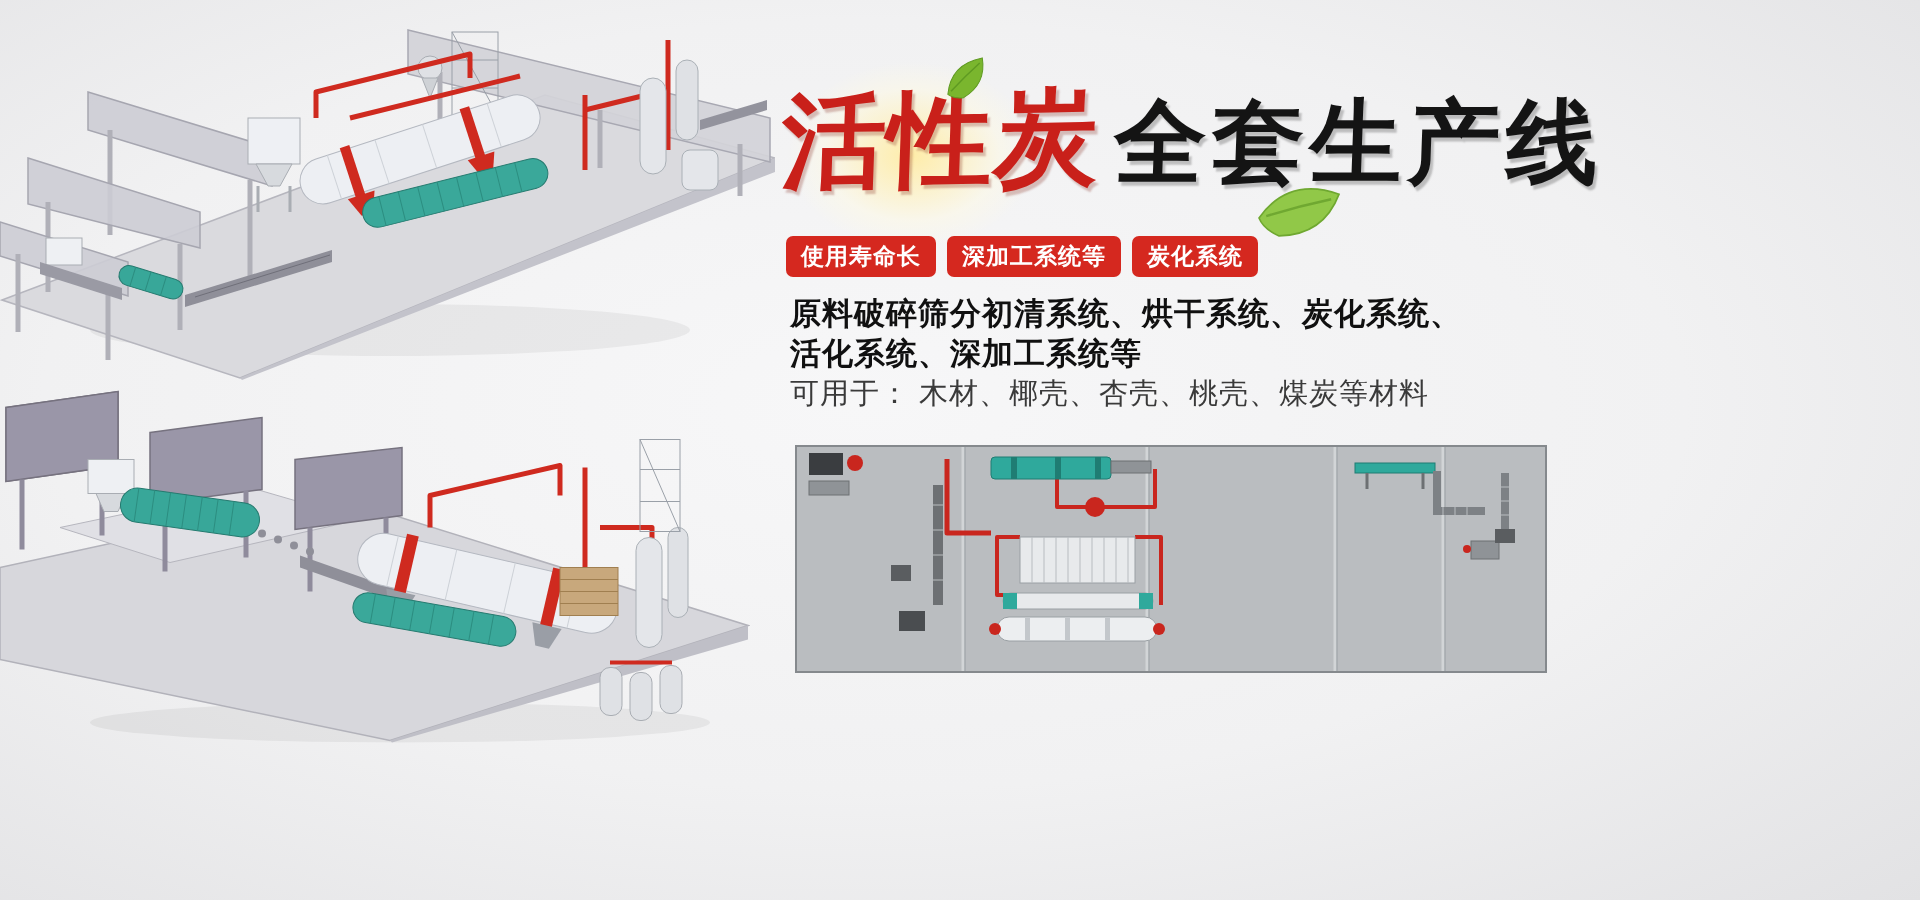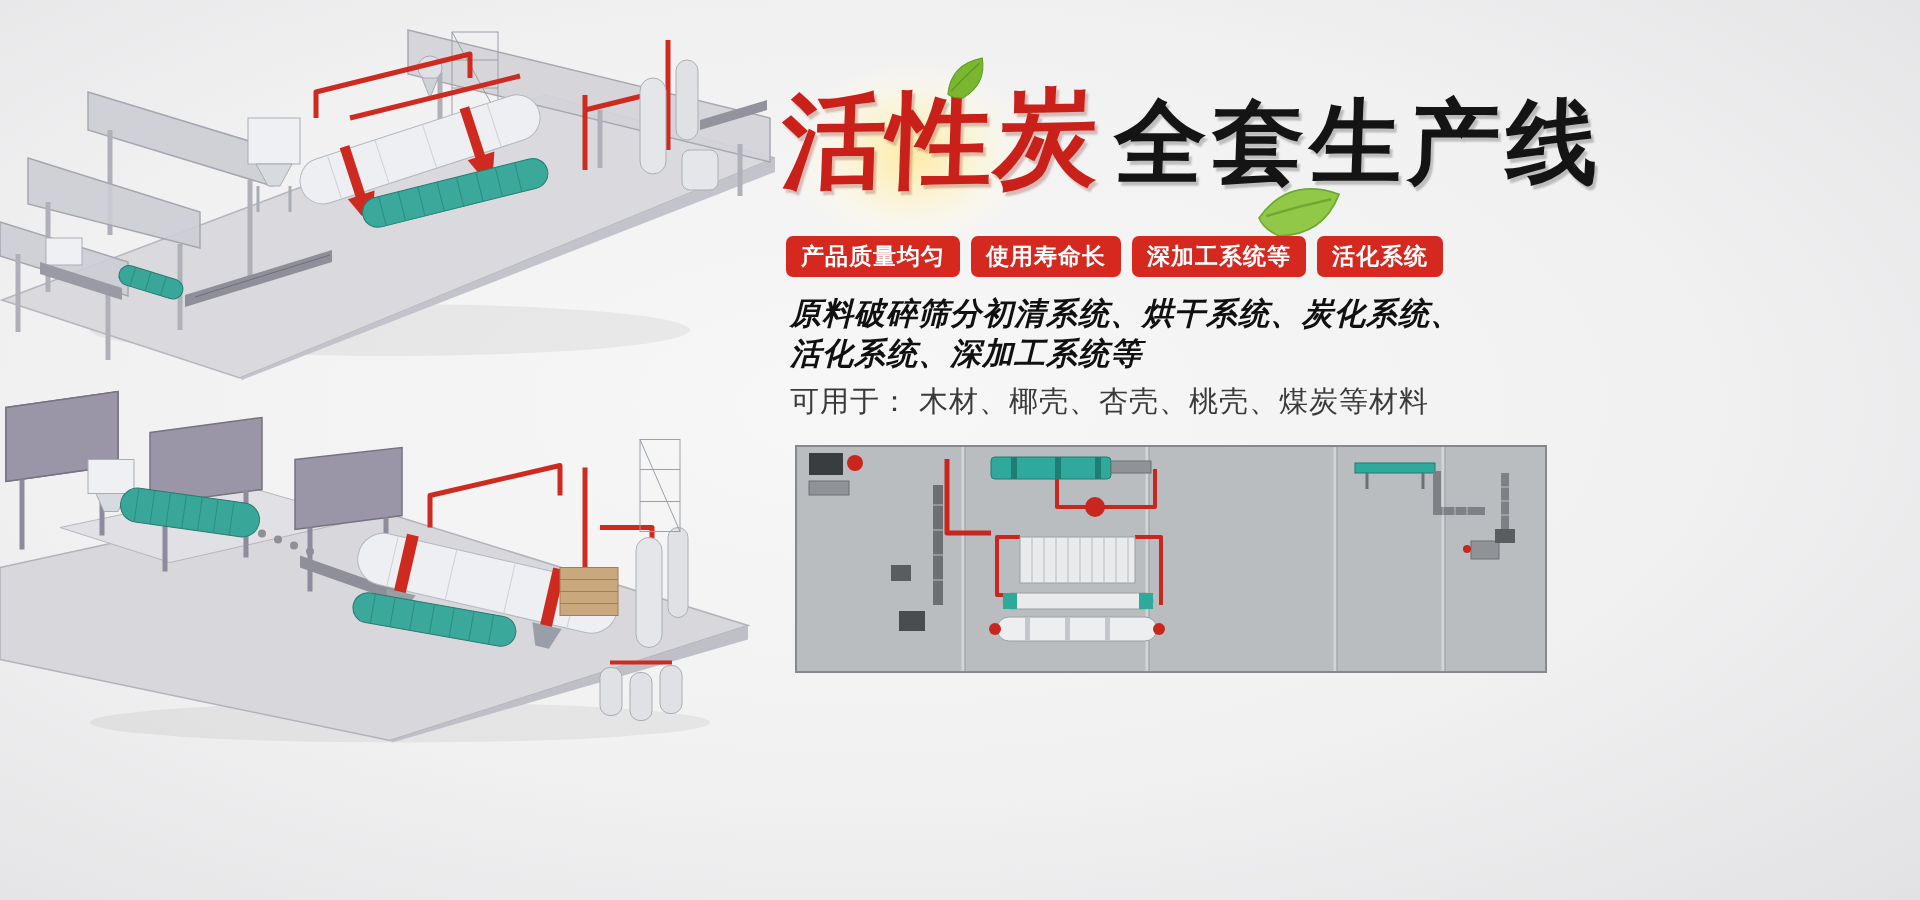--- a/index.html
+++ b/index.html
@@ -44,22 +44,22 @@
   
   .badges { position:absolute; left:786px; top:236px; display:flex; gap:11px; }
   .badge {
     background:#d5281f; color:#ffffff; font-weight:bold; font-size:23px;
     height:41px; line-height:41px; padding:0 15px; border-radius:7px;
     letter-spacing:1px; white-space:nowrap;
   }
 
   
   .desc { position:absolute; left:790px; top:294px; width:740px; }
-  .desc-bold { font-size:31px; font-weight:bold; color:#101010; line-height:1.28; letter-spacing:1px;font-style:italic; }
-  .desc-light { margin-top:9px; font-size:29px; font-weight:400; color:#3a3a3a; letter-spacing:1px; }
+  .desc-bold { font-size:31px; font-weight:bold; color:#101010; line-height:1.28; letter-spacing:1px; }
+  .desc-light { margin-top:1px; font-size:29px; font-weight:400; color:#3a3a3a; letter-spacing:1px; }
 
   
   .schematic { position:absolute; left:795px; top:445px; width:752px; height:228px; }
 </style>
 </head>
 <body>
 
 <div class="banner">
 
   <div class="render-top">
@@ -279,24 +279,23 @@
       <path d="M4,30 Q16,2 48,6 Q44,32 18,38 Q8,36 4,30 Z" fill="#7ab62e" stroke="#5f9a22"></path>
       <path d="M8,28 Q26,18 44,10" fill="none" stroke="#5f9a22" stroke-width="1.5"></path>
     </svg>
     <svg class="leaf leaf-big" viewBox="0 0 52 42">
       <path d="M4,30 Q16,2 48,6 Q44,32 18,38 Q8,36 4,30 Z" fill="#8cc63f" stroke="#69a527"></path>
       <path d="M8,28 Q26,18 44,10" fill="none" stroke="#69a527" stroke-width="1.5"></path>
     </svg>
   </div>
 
   <div class="badges">
-    <span class="badge">产品质量均匀</span>
     <span class="badge">使用寿命长</span>
     <span class="badge">深加工系统等</span>
-    <span class="badge">活化系统</span>
+    <span class="badge">炭化系统</span>
   </div>
 
   <div class="desc">
     <div class="desc-bold">原料破碎筛分初清系统、烘干系统、炭化系统、</div>
     <div class="desc-bold">活化系统、深加工系统等</div>
     <div class="desc-light">可用于： 木材、椰壳、杏壳、桃壳、煤炭等材料</div>
   </div>
 
   <div class="schematic">
     <svg viewBox="0 0 752 228">

